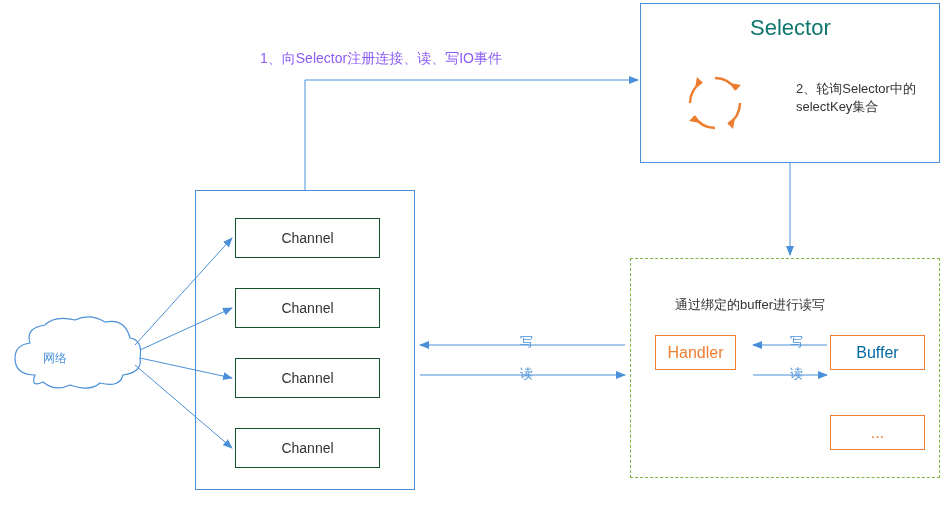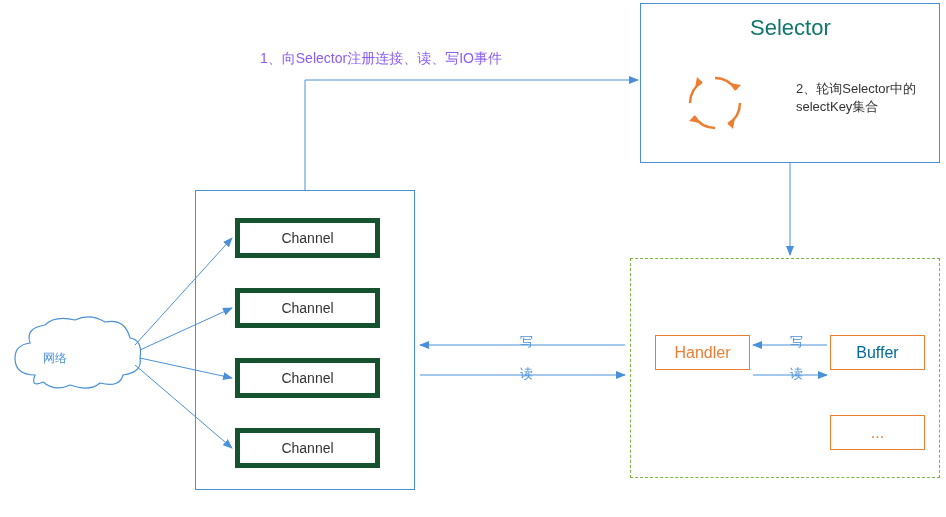--- a/index.html
+++ b/index.html
@@ -5,36 +5,36 @@
     * { margin: 0; padding: 0; box-sizing: border-box; }
     body { width: 946px; height: 517px; position: relative; font-family: "Microsoft YaHei", Arial, sans-serif; background: #fff; }
     .abs { position: absolute; }
     
     
     .cloud-wrap { left: 5px; top: 310px; width: 140px; height: 90px; }
     .cloud-label { left: 43px; top: 350px; font-size: 12px; color: #4a90d9; }
     
     
     .channel-container { left: 195px; top: 190px; width: 220px; height: 300px; border: 1px solid #4a90d9; background: #fff; }
-    .channel-box { left: 235px; width: 145px; height: 40px; border: 5px solid #14532d; background: #fff; display: flex; align-items: center; justify-content: center; font-size: 14px; color: #333; }
+    .channel-box { left: 235px; width: 145px; height: 40px; border: 1px solid #14532d; background: #fff; display: flex; align-items: center; justify-content: center; font-size: 14px; color: #333; }
     .ch1 { top: 218px; }
     .ch2 { top: 288px; }
     .ch3 { top: 358px; }
     .ch4 { top: 428px; }
     
     
     .selector-box { left: 640px; top: 3px; width: 300px; height: 160px; border: 1px solid #4a90d9; background: #fff; }
     .selector-title { left: 750px; top: 15px; font-size: 22px; color: #0f766e; }
     .cycle-icon { left: 680px; top: 68px; }
     .step2-text { left: 796px; top: 80px; font-size: 13px; color: #333; line-height: 1.4; }
     
     
     .handler-area { left: 630px; top: 258px; width: 310px; height: 220px; border: 1.5px dashed #7cb342; }
     .step3-text { left: 675px; top: 278px; font-size: 13px; color: #333; line-height: 1.4; text-align: left; }
-    .handler-box { left: 655px; top: 335px; width: 95px; height: 35px; border: 1.5px solid #ed7d31; display: flex; align-items: center; justify-content: center; font-size: 16px; color: #ed7d31; }
+    .handler-box { left: 655px; top: 335px; width: 81px; height: 35px; border: 1.5px solid #ed7d31; display: flex; align-items: center; justify-content: center; font-size: 16px; color: #ed7d31; }
     .buffer-box { left: 830px; top: 335px; width: 95px; height: 35px; border: 1.5px solid #ed7d31; display: flex; align-items: center; justify-content: center; font-size: 16px; color: #0369a1; }
     .dots-box { left: 830px; top: 415px; width: 95px; height: 35px; border: 1.5px solid #ed7d31; display: flex; align-items: center; justify-content: center; font-size: 16px; color: #ed7d31; }
     
     
     .step1-text { left: 260px; top: 50px; font-size: 14px; color: #8b5cf6; }
     
     
     .rw-label { font-size: 13px; color: #4a90d9; }
     .write1 { left: 520px; top: 333px; }
     .read1 { left: 520px; top: 365px; }
@@ -74,20 +74,21 @@
   </g>
 </svg>
 <div class="abs step2-text">
   <span>2、轮询Selector中的</span><br>
   <span>selectKey集合</span>
 </div>
 
 <div class="abs handler-area"></div>
 <div class="abs step3-text">
   <br>
+  <span>通过绑定的buffer进行读写</span>
 </div>
 <div class="abs handler-box">Handler</div>
 <div class="abs buffer-box">Buffer</div>
 <div class="abs dots-box">...</div>
 
 <div class="abs step1-text">1、向Selector注册连接、读、写IO事件</div>
 
 <svg class="abs" style="left:0;top:0" width="946" height="517">
   <defs>
     <marker id="arrB" markerWidth="10" markerHeight="8" refX="9" refY="4" orient="auto">

